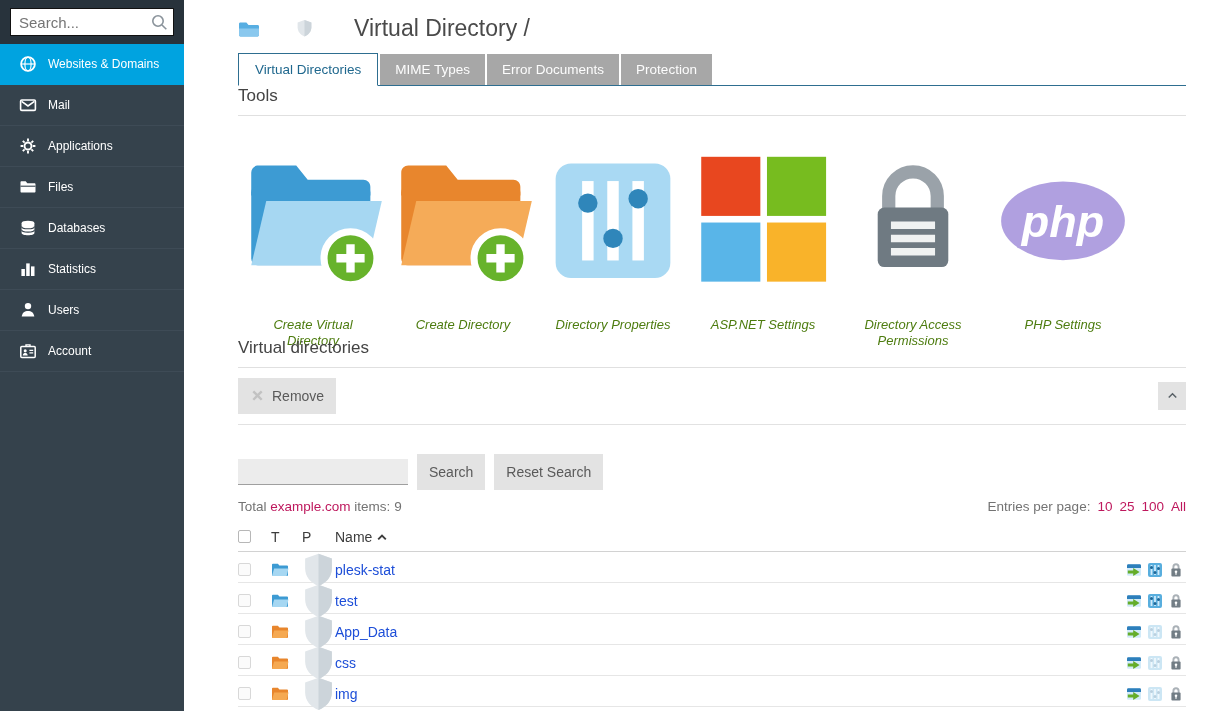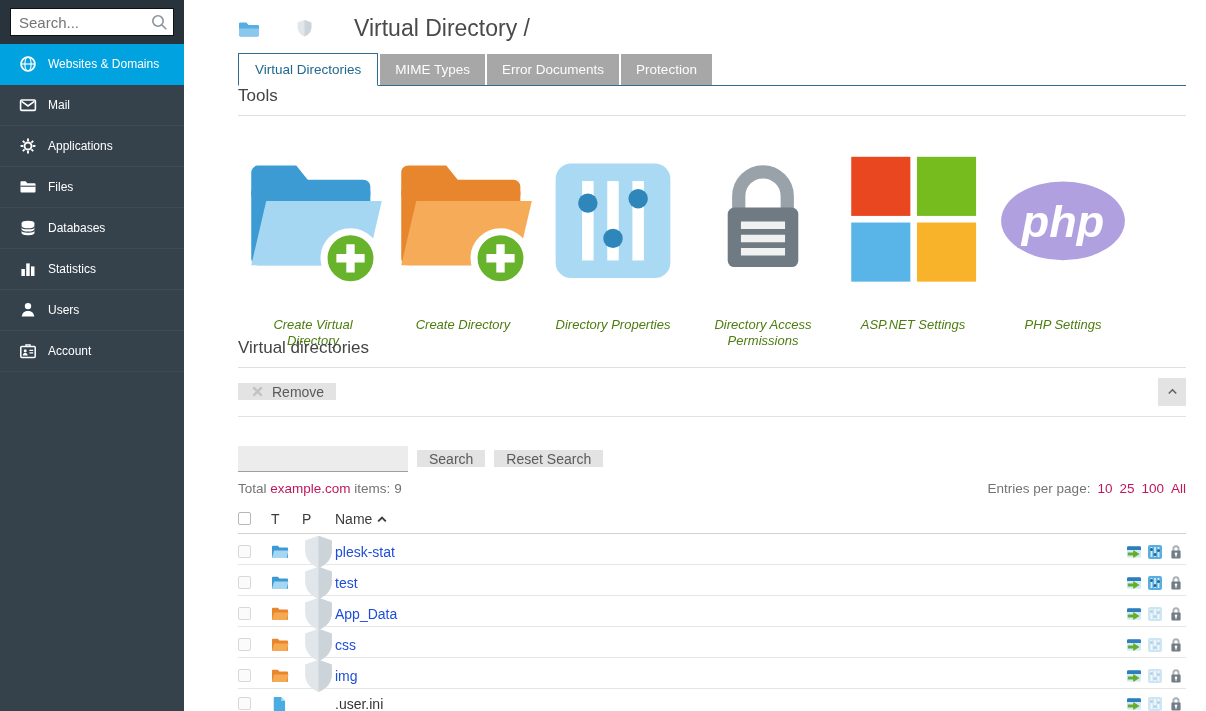--- a/index.html
+++ b/index.html
@@ -38,21 +38,21 @@
   .tools-row { display:flex; padding:12px 0 4px; }
   .tool { width:150px; text-align:center; cursor:pointer; padding-top:4px; }
   .tool .icon { width:34px; height:32px; margin:0 auto; }
   .tool .icon.wide { width:40px; height:28px; margin-top:3px; }
   .tool-label { color:#4d7c0f; font-size:13px; line-height:1.3; margin-top:7px; padding:0 8px;font-style:italic; }
 
   .vd-head { margin-top:24px; }
   .toolbar { display:flex; justify-content:space-between; align-items:center;
     padding:10px 0; border-bottom:1px solid #e2e2e2; }
   .btn { display:inline-flex; align-items:center; gap:7px; background:#e3e3e3; border:none;
-    padding:0 12px; height:17px; font-size:14px; color:#5a5a5a; cursor:pointer;
+    padding:18px 12px; height:17px; font-size:14px; color:#5a5a5a; cursor:pointer;
     font-family:"Liberation Sans",sans-serif; }
   .btn .icon { width:15px; height:15px; }
   .btn.square { width:28px; height:28px; padding:0; justify-content:center; }
 
   .search-row { display:flex; gap:9px; margin-top:29px; align-items:center; }
   .search-row input { width:170px; height:26px; background:#ececec; border:none;
     border-bottom:1px solid #9f9f9f; padding:0 6px; font-size:14px; outline:none;
     font-family:"Liberation Sans",sans-serif; }
 
   .meta-row { display:flex; justify-content:space-between; font-size:13.5px;
@@ -222,32 +222,32 @@
               <rect x="15.7" y="6.5" width="2.6" height="18"></rect>
               <rect x="21.4" y="6.5" width="2.6" height="18"></rect>
             </g>
             <g fill="#2f86ba">
               <circle cx="11.3" cy="11.5" r="2.2"></circle>
               <circle cx="17" cy="19.5" r="2.2"></circle>
               <circle cx="22.7" cy="10.5" r="2.2"></circle>
             </g>
           </svg></span><div class="tool-label">Directory Properties</div></div>
       <div class="tool"><span class="icon"><svg viewBox="0 0 34 31">
+            <rect x="3" y="1" width="13.4" height="13.4" fill="#e8471f"></rect>
+            <rect x="17.9" y="1" width="13.4" height="13.4" fill="#77bc1f"></rect>
+            <rect x="3" y="15.9" width="13.4" height="13.4" fill="#59b5e8"></rect>
+            <rect x="17.9" y="15.9" width="13.4" height="13.4" fill="#f9b32a"></rect>
+          </svg></span><div class="tool-label">ASP.NET Settings</div></div>
+      <div class="tool"><span class="icon"><svg viewBox="0 0 34 31">
             <path d="M11.5 13V9.9a5.5 5.5 0 0111 0V13" fill="none" stroke="#9aa2a9" stroke-width="3"></path>
             <rect x="9" y="12.5" width="16" height="13.5" rx="1.5" fill="#6f7a82"></rect>
             <g stroke="#fff" stroke-width="1.7" opacity=".9">
               <path d="M12 16.5h10M12 19.5h10M12 22.5h10"></path>
             </g>
           </svg></span><div class="tool-label">Directory Access Permissions</div></div>
-      <div class="tool"><span class="icon"><svg viewBox="0 0 34 31">
-            <rect x="3" y="1" width="13.4" height="13.4" fill="#e8471f"></rect>
-            <rect x="17.9" y="1" width="13.4" height="13.4" fill="#77bc1f"></rect>
-            <rect x="3" y="15.9" width="13.4" height="13.4" fill="#59b5e8"></rect>
-            <rect x="17.9" y="15.9" width="13.4" height="13.4" fill="#f9b32a"></rect>
-          </svg></span><div class="tool-label">ASP.NET Settings</div></div>
       <div class="tool"><span class="icon wide"><svg viewBox="0 0 40 28">
             <ellipse cx="20" cy="14" rx="16.5" ry="10.5" fill="#b0a0e0"></ellipse>
             <text x="20" y="18.2" text-anchor="middle" font-size="12" font-style="italic" font-weight="bold" fill="#fff" font-family="Liberation Sans, sans-serif">php</text>
           </svg></span><div class="tool-label">PHP Settings</div></div>
     </div>
 
   <h2 class="sec vd-head">Virtual directories</h2>
 
   <div class="toolbar">
     <button class="btn">

